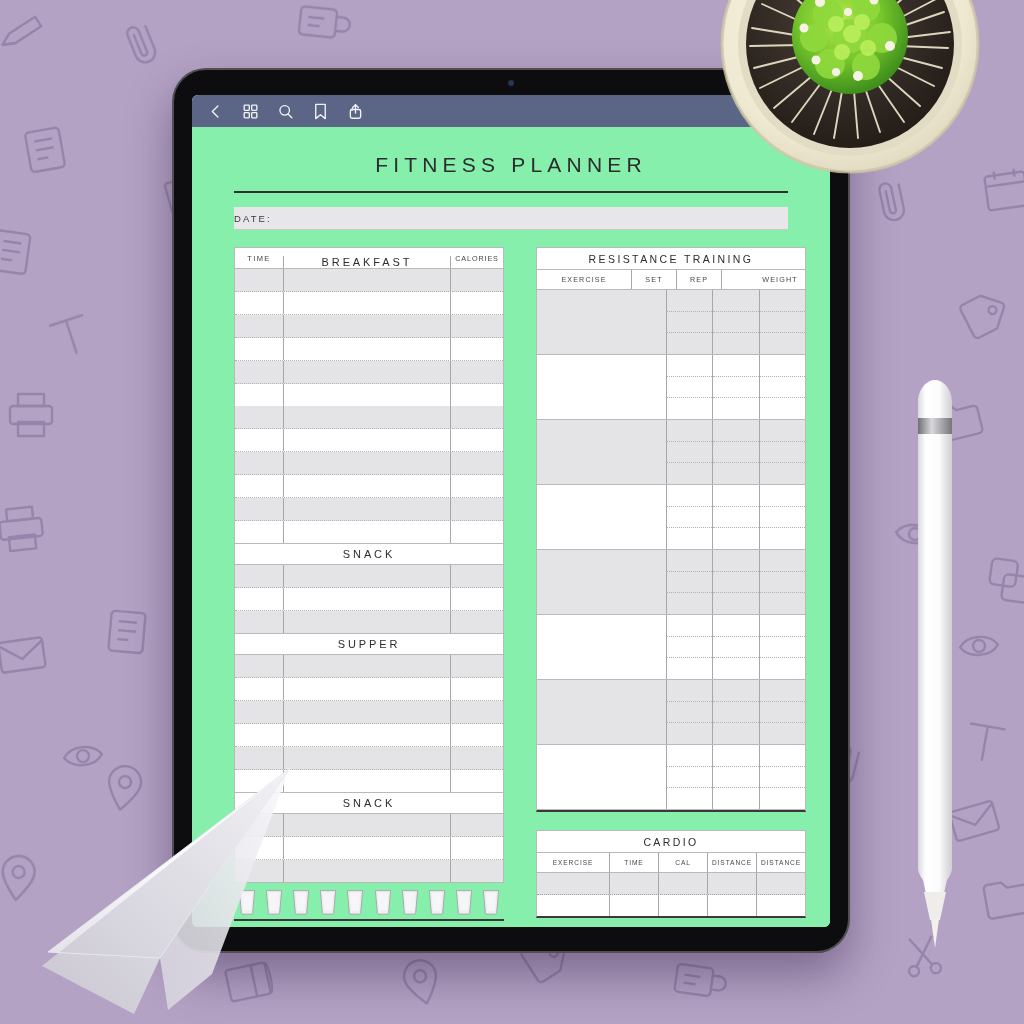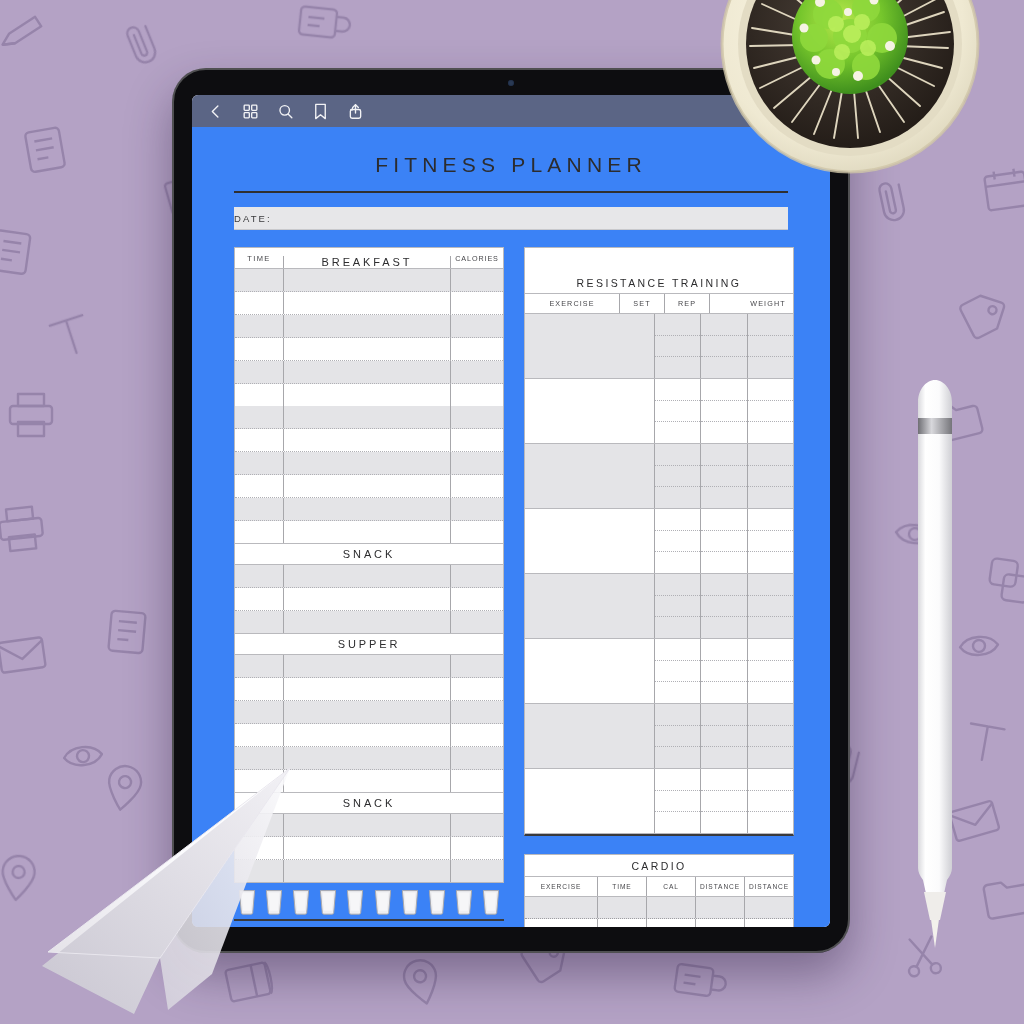--- a/index.html
+++ b/index.html
@@ -41,38 +41,38 @@
     height:32px;background:#5b6585;display:flex;align-items:center;
     padding:0 14px;box-sizing:border-box;
   }
   .tb-icons{display:flex;align-items:center;gap:16px;}
   .tb-icon{width:19px;height:19px;display:block;opacity:.92;cursor:pointer;}
   .tb-right{margin-left:auto;display:flex;align-items:center;gap:18px;opacity:.45;}
 
   
   #sheet{
     position:absolute;left:0;top:32px;width:638px;height:800px;
-    background:#3b82f6;box-sizing:border-box;padding:0 42px;
+    background:#86efac;box-sizing:border-box;padding:0 42px;
   }
 
   #doc-title{
     text-align:center;font-size:21px;letter-spacing:5.2px;
     color:#2c2c2e;font-weight:400;padding-top:26px;padding-bottom:14px;
     font-family:"Liberation Sans", sans-serif;
   }
   #title-rule{height:2px;background:#2f2f31;margin:0 0 14px 0;}
 
   #date-bar{
     background:#e7e7e9;height:23px;display:flex;align-items:center;
     padding-left:0;box-sizing:border-box;
     font-size:9.5px;letter-spacing:2.1px;color:#3a3a3c;
     border-bottom:1px solid #c9c9cc;
   }
 
-  #columns{display:flex;gap:20px;margin-top:17px;align-items:flex-start;}
+  #columns{display:flex;gap:32px;margin-top:17px;align-items:flex-start;}
   #col-left{width:270px;flex:none;}
   #col-right{width:270px;flex:none;}
 
   
   .tbox{border:1px solid #b9b9bd;background:#fff;box-sizing:border-box;}
   .tbox.thick{border-bottom:2px solid #3a3a3c;}
 
   
   .meal-head{
     display:flex;height:20px;align-items:stretch;
@@ -107,21 +107,20 @@
     padding:6px 3px 4px 3px;box-sizing:border-box;
     border-bottom:2px solid #3a3a3c;
   }
   .glass{width:20px;height:26px;display:block;}
 
   
   .rt-title{
     height:21px;display:flex;align-items:center;justify-content:center;
     font-size:10.5px;letter-spacing:2.4px;color:#2c2c2e;
     border-bottom:1px solid #b9b9bd;
-    margin-top:24px;
   }
   .rt-head{display:flex;height:19px;border-bottom:1px solid #b9b9bd;}
   .rt-head .h{display:flex;align-items:center;justify-content:center;
     font-size:7.2px;letter-spacing:1.1px;color:#46464a;}
   .h-ex{flex:1;}
   .h-set{width:44px;border-left:1px solid #a7a7ab;}
   .h-rep{width:44px;border-left:1px solid #a7a7ab;}
   .h-wt{width:50px;border-left:1px solid #a7a7ab;padding-left:33px;}
 
   .rt-block{display:flex;height:64px;border-bottom:1px solid #b9b9bd;}

